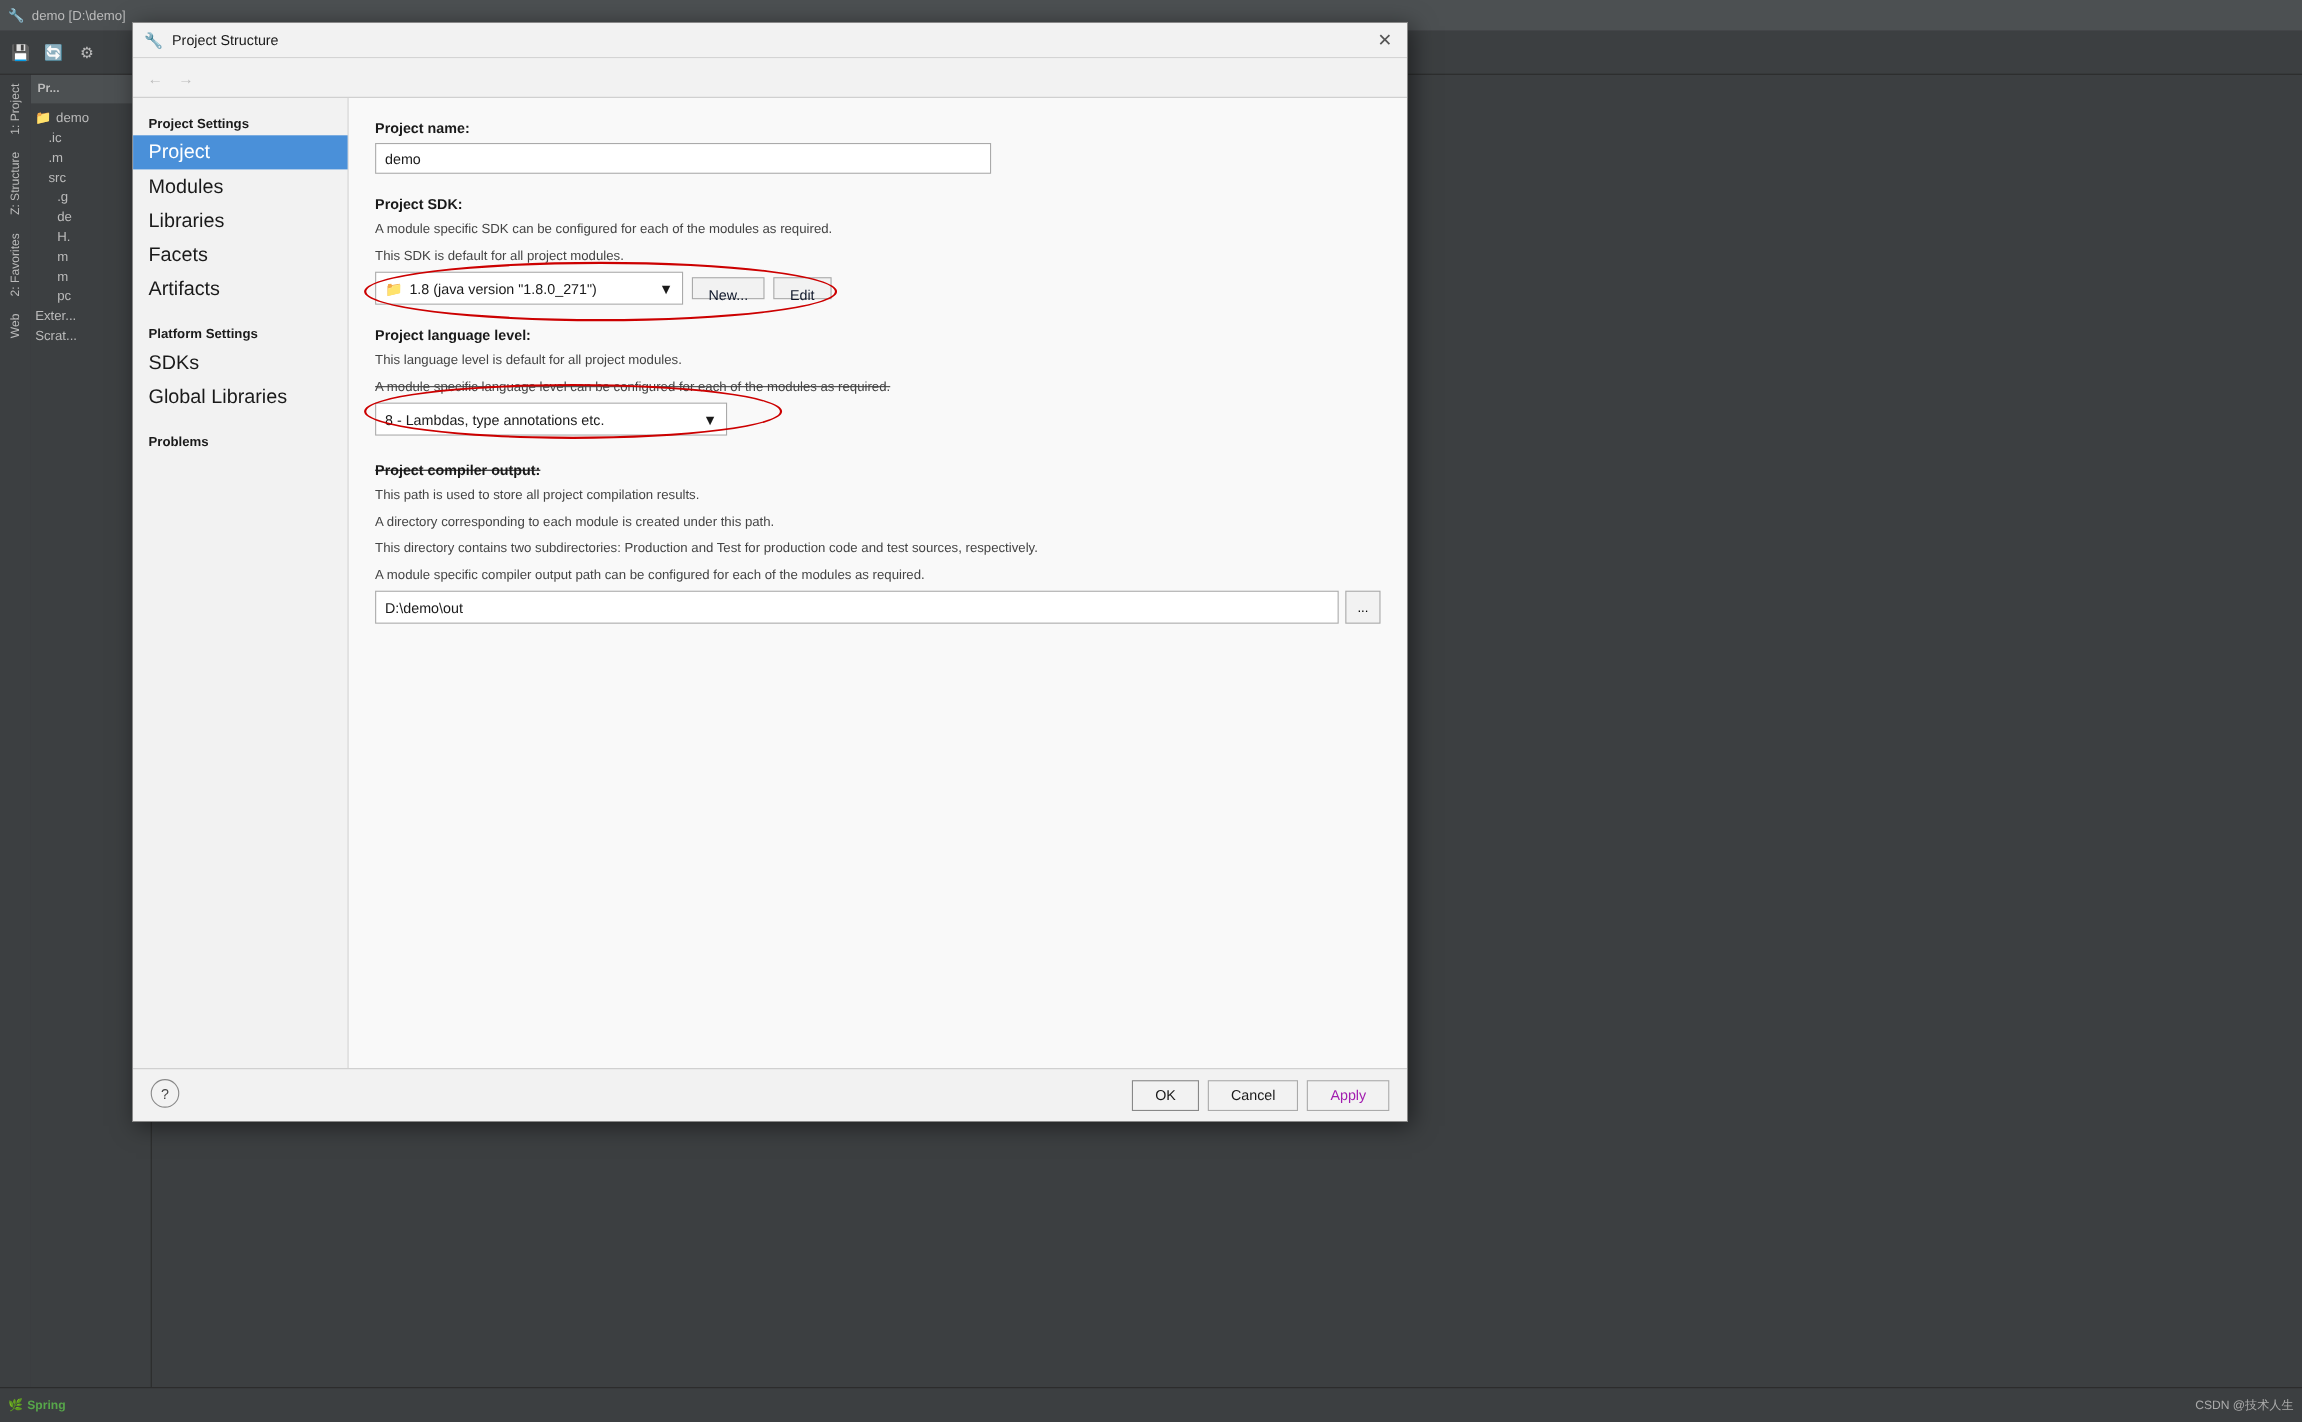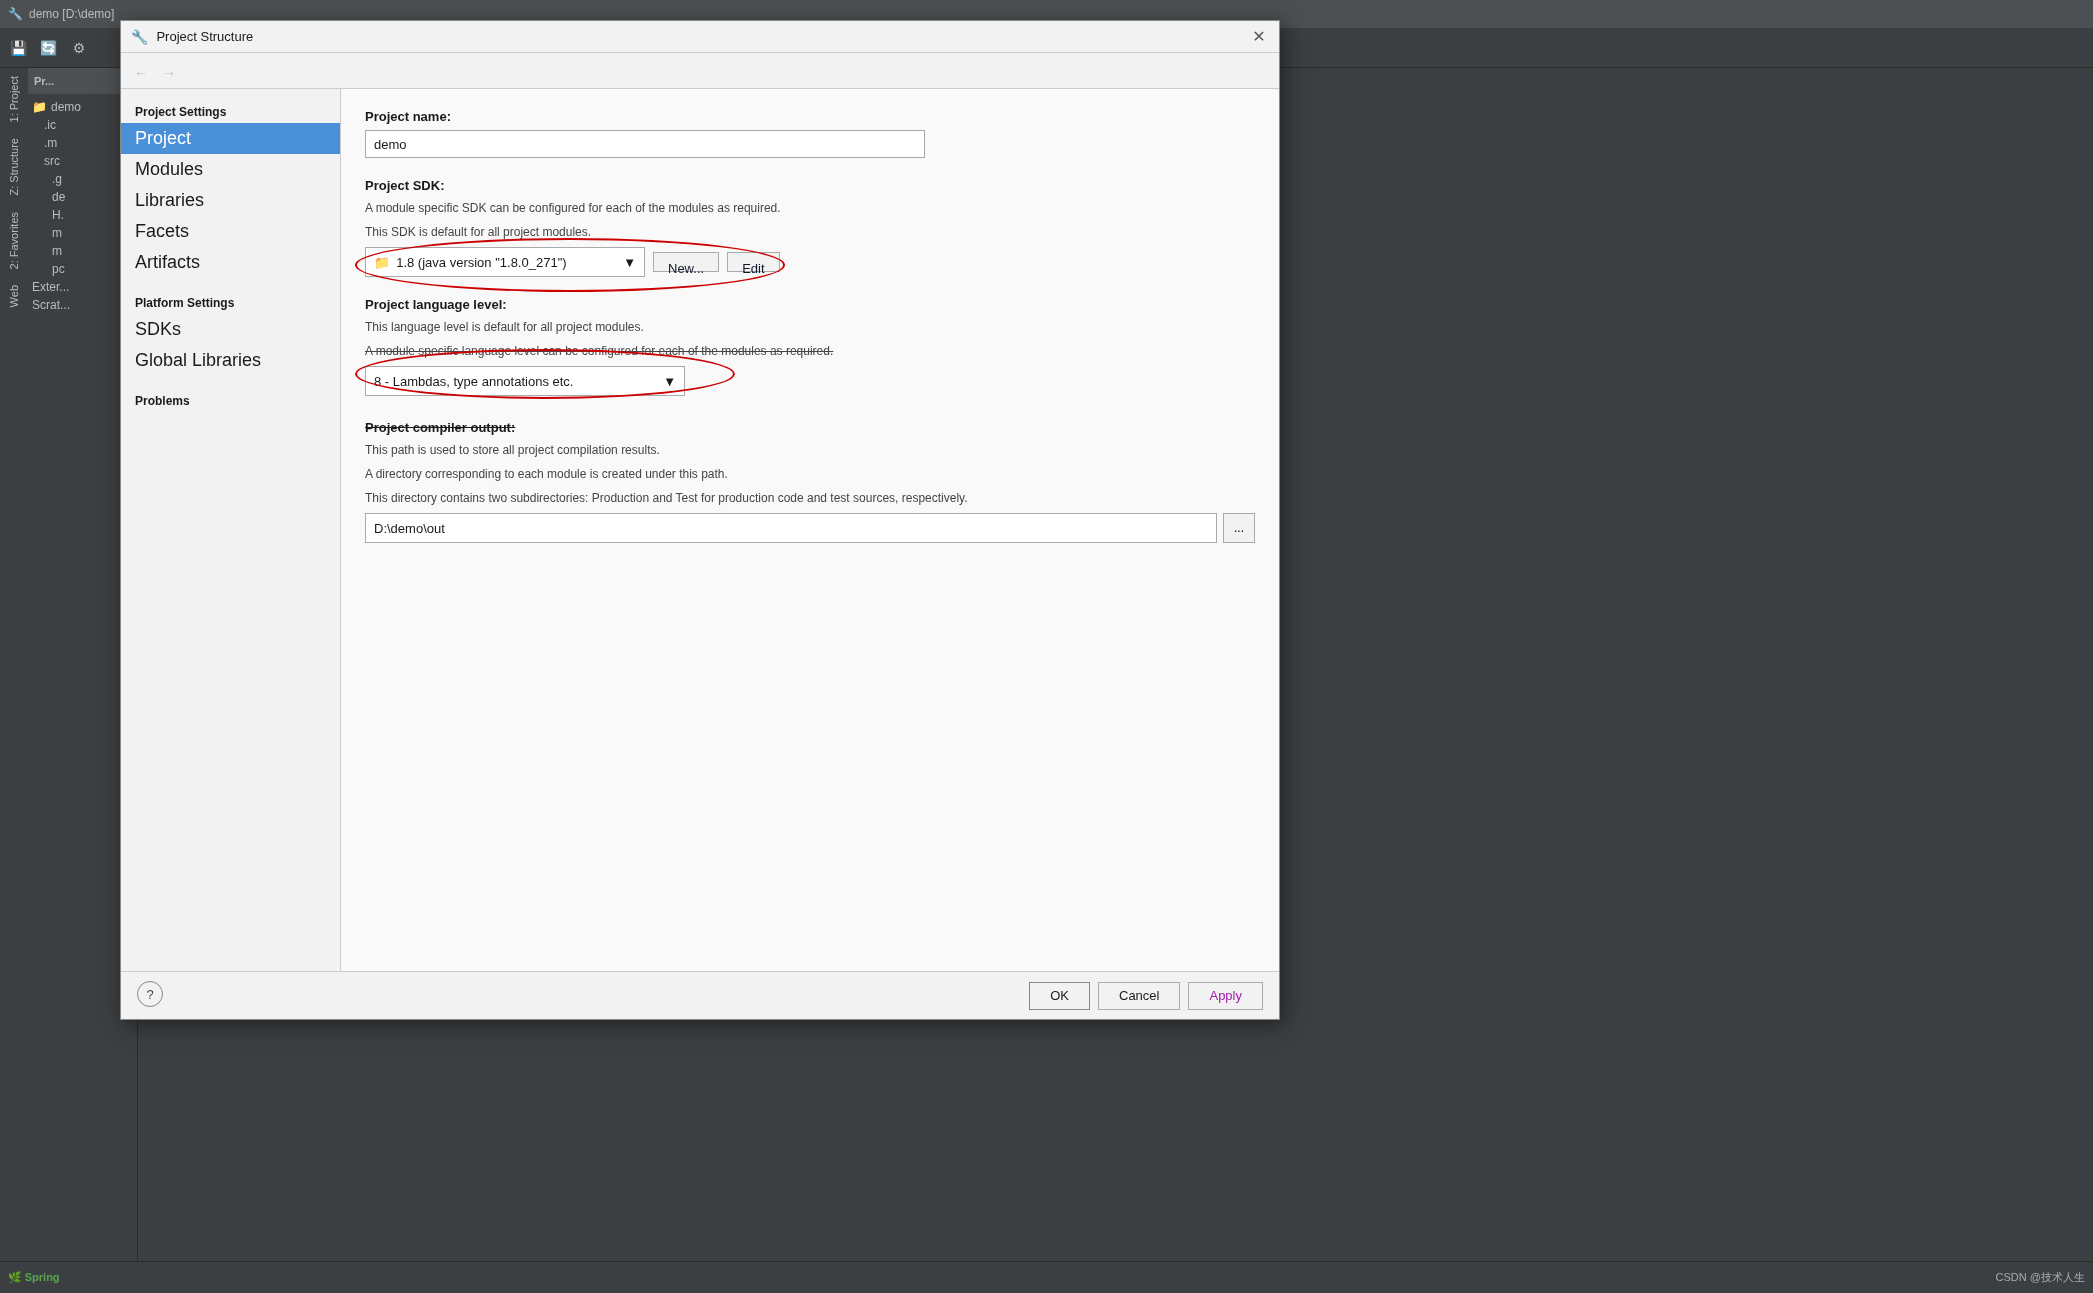--- a/index.html
+++ b/index.html
@@ -189,21 +189,21 @@
 
     
     .dialog-body {
       display: flex;
       flex: 1;
       overflow: hidden;
     }
 
     
     .dialog-sidebar {
-      width: 220px;
+      width: 196px;
       background: #f2f2f2;
       border-right: 1px solid #ccc;
       padding: 10px 0;
       flex-shrink: 0;
     }
 
     .sidebar-section-title {
       font-size: 12px;
       font-weight: bold;
       color: #1a1a1a;
@@ -570,20 +570,21 @@
         </div>
 
         <div style="position:absolute; top:52px; left:-10px; width:380px; height:50px; border:2.5px solid #cc0000; border-radius:50%; pointer-events:none;"></div>
       </div>
 
       <div class="field-group" style="margin-top:24px;">
         <div class="field-label strikethrough">Project compiler output:</div>
         <div class="field-desc">This path is used to store all project compilation results.</div>
         <div class="field-desc">A directory corresponding to each module is created under this path.</div>
         <div class="field-desc">This directory contains two subdirectories: Production and Test for production code and test sources, respectively.</div>
+        <div class="field-desc">A module specific compiler output path can be configured for each of the modules as required.</div>
         <div class="compiler-output-row" style="margin-top:6px;">
           <input type="text" class="path-input" value="D:\demo\out" style="width: 580px;">
           <button class="browse-btn">
             <span>...</span>
           </button>
         </div>
       </div>
 
     </div>
   </div>

